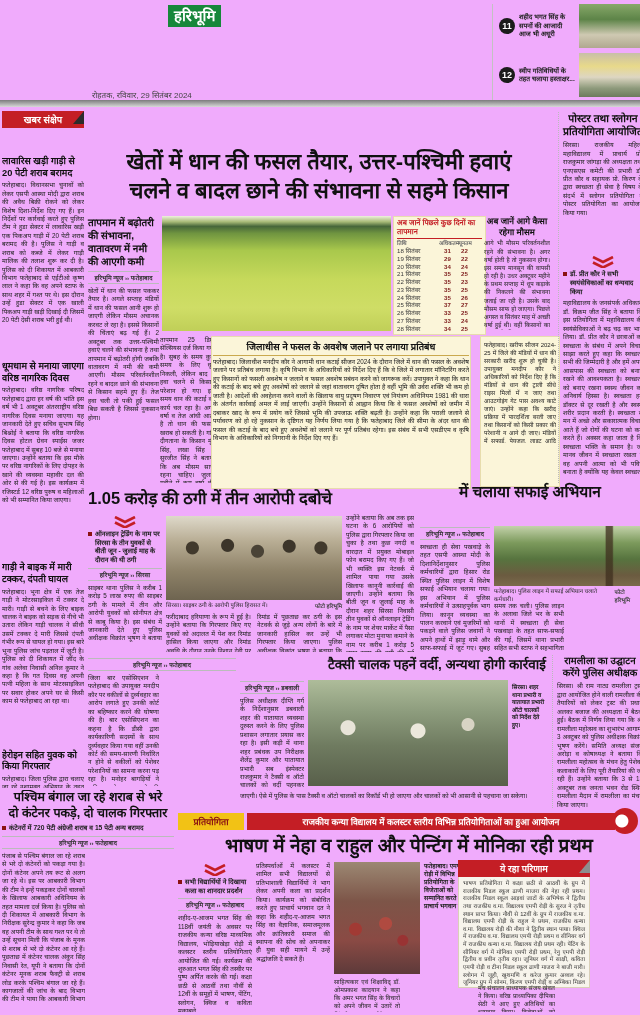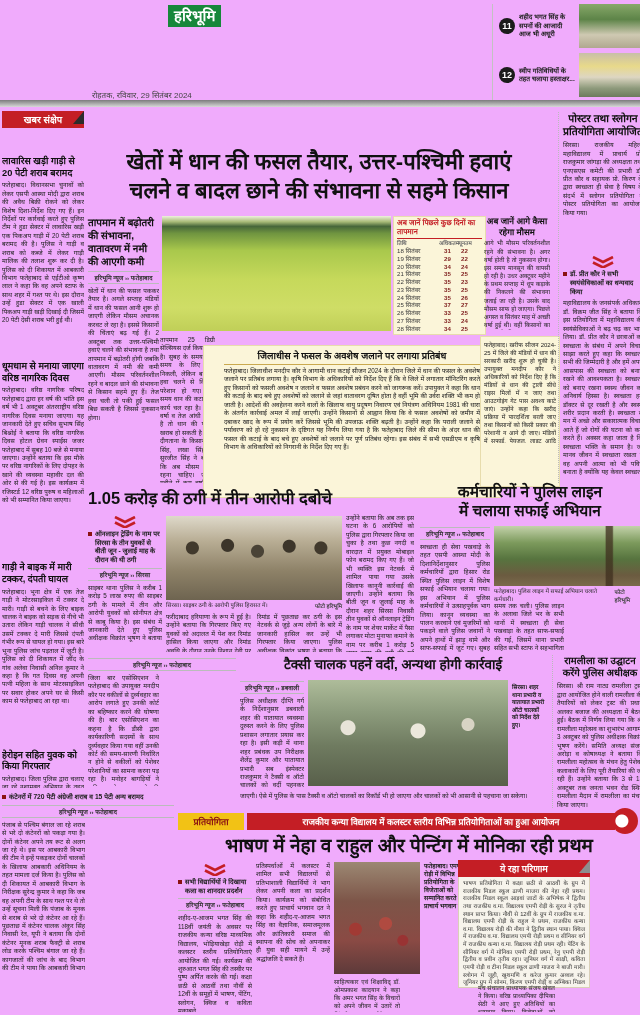--- a/index.html
+++ b/index.html
@@ -207,21 +207,21 @@
     <div class="tnote">(तापमान डिग्री सेल्सियस में है)</div>
   </div>
 
   <div class="abs" style="left:484px;top:216px;width:66px;height:114px;overflow:hidden;">
     <h3 class="hd" style="font-size:8.6px;text-align:center;line-height:1.25;">अब जानें आगे कैसा रहेगा मौसम</h3>
     <p class="bt" style="font-size:6.1px;margin-top:2px;height:92px;">आगे भी मौसम परिवर्तनशील रहने की संभावना है। अगर वर्षा होती है तो नुकसान होगा। इस समय मानसून की वापसी हो रही है। उधर अक्टूबर महीने के प्रथम सप्ताह में धूप कड़ाके की निकलने की संभावना जताई जा रही है। उसके बाद मौसम साफ हो जाएगा। पिछले अगस्त व सितंबर माह में अच्छी वर्षा हुई थी। वहीं किसानों का कहना है कि अक्टूबर प्रथम सप्ताह में 2 अक्टूबर तक मौसम परिवर्तनशील रहेगा। इस बीच ओलावृष्टि व आंधी से नुकसान की चिंता किसानों को सता रही है।</p>
   </div>
 
   <p class="abs bt" style="left:160px;top:336px;width:55px;height:147px;">तापमान 25 डिग्री सेल्सियस दर्ज किया गया है। सुबह के समय कुछ समय के लिए धूप निकली, लेकिन बाद में हवा चलने से किसान परेशान हो गए। इस समय धान की कटाई का कार्य चल रहा है। अगर वर्षा व तेज आंधी आती है तो धान की फसल खराब हो सकती है। गांव दीगताना के किसान मूंद सिंह, लखा सिंह व सुरजीत सिंह ने बताया कि अब मौसम साफ रहना चाहिए। जुलाई महीने में कम वर्षा थी, लेकिन अगस्त महीने में अच्छी वर्षा होने के कारण इस बार फसल भी अच्छी होने की उम्मीद है।</p>
 
-  <div class="abs cream" style="left:203px;top:336px;width:256px;height:145px;padding:3px 20px;overflow:hidden;margin-top:9px;">
+  <div class="abs cream" style="left:211px;top:336px;width:256px;height:145px;padding:3px 1px;overflow:hidden;">
     <h3 class="hd" style="font-size:9.5px;text-align:center;border-bottom:1px solid #caa94e;padding-bottom:2px;">जिलाधीस ने फसल के अवशेष जलाने पर लगाया प्रतिबंध</h3>
     <p class="bt" style="margin-top:2px;height:122px;">फतेहाबाद। जिलाधीश मनदीप कौर ने आगामी धान कटाई सीजन 2024 के दौरान जिले में धान की फसल के अवशेष जलाने पर प्रतिबंध लगाया है। कृषि विभाग के अधिकारियों को निर्देश दिए हैं कि वे जिले में लगातार मॉनिटरिंग करते हुए किसानों को फसली अवशेष न जलाने व फसल अवशेष प्रबंधन करने को जागरूक करें। उपायुक्त ने कहा कि धान की कटाई के बाद बचे हुए अवशेषों को जलाने से जहां वातावरण दूषित होता है वहीं भूमि की उर्वरा शक्ति भी कम हो जाती है। आदेशों की अवहेलना करने वालों के खिलाफ वायु प्रदूषण निवारण एवं नियंत्रण अधिनियम 1981 की धारा के अंतर्गत कार्रवाई अमल में लाई जाएगी। उन्होंने किसानों से आह्वान किया कि वे फसल अवशेषों को जमीन में दबाकर खाद के रूप में प्रयोग करें जिससे भूमि की उपजाऊ शक्ति बढ़ती है। उन्होंने कहा कि पराली जलाने से पर्यावरण को हो रहे नुकसान के दृष्टिगत यह निर्णय लिया गया है कि फतेहाबाद जिले की सीमा के अंदर धान की फसल की कटाई के बाद बचे हुए अवशेषों को जलाने पर पूर्ण प्रतिबंध रहेगा। इस संबंध में सभी एसडीएम व कृषि विभाग के अधिकारियों को निगरानी के निर्देश दिए गए हैं।</p>
   </div>
 
   <div class="abs cream" style="left:480px;top:336px;width:72px;height:145px;padding:2px 3px;overflow:hidden;">
     <p class="bt" style="font-size:6px;margin-top:2px;height:102px;">फतेहाबाद। खरीफ सीजन 2024-25 में जिले की मंडियों में धान की सरकारी खरीद शुरू हो चुकी है। उपायुक्त मनदीप कौर ने अधिकारियों को निर्देश दिए हैं कि मंडियों से धान की ट्राली सीधे राइस मिलों में न जाए तथा आउटगोइंग गेट पास अवश्य काटे जाएं। उन्होंने कहा कि खरीद प्रक्रिया में पारदर्शिता बरती जाए तथा किसानों को किसी प्रकार की परेशानी न आने दी जाए। मंडियों में सफाई, पेयजल, लाइट आदि की उचित व्यवस्था रखने के भी निर्देश दिए गए हैं। अधिकारी नियमित रूप से मंडियों का दौरा करें तथा उठान कार्य में तेजी लाएं।</p>
   </div>
 
   <div class="abs" style="left:558px;top:112px;width:80px;height:371px;overflow:hidden;border-left:1px dotted #bbb;padding-left:4px;">
     <h2 class="hd" style="font-size:10.5px;text-align:center;line-height:1.25;">पोस्टर तथा स्लोगन प्रतियोगिता आयोजित</h2>
@@ -259,21 +259,20 @@
     <span class="caption">सिरसा। साइबर ठगी के आरोपी पुलिस हिरासत में।</span>
     <span class="credit">फोटो हरिभूमि</span>
   </div>
   <div class="abs cols2" style="left:166px;top:613px;width:176px;height:39px;overflow:hidden;">
     <p class="bt">फरीदाबाद हरियाणा के रूप में हुई है। उन्होंने बताया कि गिरफ्तार किए गए युवकों को अदालत में पेश कर रिमांड हासिल किया जाएगा और रिमांड अवधि के दौरान उनके निशान देही पर जब्त ठगी की राशि बरामद की जाएगी वहीं पर उनसे</p>
     <p class="bt">रिमांड में पूछताछ कर ठगी के इस नेटवर्क से जुड़े अन्य लोगों के बारे में जानकारी हासिल कर उन्हें भी गिरफ्तार किया जाएगा। पुलिस अधीक्षक विक्रांत भूषण ने बताया कि इस घटना के तीन आरोपी पहले ही गिरफ्तार किए जा चुके हैं।</p>
   </div>
   <p class="abs bt" style="left:346px;top:514px;width:68px;height:138px;">उन्होंने बताया कि अब तक इस घटना के 6 आरोपियों को पुलिस द्वारा गिरफ्तार किया जा चुका है तथा कुछ नगदी व वारदात में प्रयुक्त मोबाइल फोन बरामद किए गए हैं। जो भी व्यक्ति इस नेटवर्क में शामिल पाया गया उसके खिलाफ कानूनी कार्रवाई की जाएगी। उन्होंने बताया कि बीती जून व जुलाई माह के दौरान शहर सिरसा निवासी तीन युवकों से ऑनलाइन ट्रेडिंग के नाम पर शेयर मार्केट में पैसा लगाकर मोटा मुनाफा कमाने के नाम पर करीब 1 करोड़ 5 लाख रुपए की ठगी की गई थी।</p>
 
   <h2 class="abs hd" style="left:420px;top:483px;width:220px;font-size:15.5px;text-align:center;line-height:1.22;">
-    <span style="display:block;">कर्मचारियों ने पुलिस लाइन</span>
     <span style="display:block;">में चलाया सफाई अभियान</span>
   </h2>
   <div class="abs" style="left:420px;top:524px;width:70px;height:128px;overflow:hidden;">
     <div class="byline">हरिभूमि न्यूज ›› फतेहाबाद</div>
     <p class="bt">स्वच्छता ही सेवा पखवाड़े के तहत एसपी आस्था मोदी के दिशानिर्देशानुसार पुलिस कर्मचारियों द्वारा हिसार रोड स्थित पुलिस लाइन में विशेष सफाई अभियान चलाया गया। इस अभियान में पुलिस कर्मचारियों ने उत्साहपूर्वक भाग लिया। कानून व्यवस्था का पालन करवाने एवं मुजरिमों को पकड़ने वाले पुलिस जवानों ने अपने हाथों में झाड़ू थामे और साफ-सफाई में जुट गए। सुबह के समय से सभी जगह पर हुई साफ सफाई लगभग 2 घंटे से अधिक</p>
   </div>
   <div class="abs ph-park" style="left:494px;top:526px;width:146px;height:60px;"></div>
   <div class="abs capline" style="left:494px;top:588px;width:146px;">
     <span class="caption">फतेहाबाद। पुलिस लाइन में सफाई अभियान चलाते कर्मचारी।</span>
     <span class="credit">फोटो हरिभूमि</span>
@@ -282,35 +281,39 @@
     <p class="bt">समय तक चली। पुलिस लाइन के अलावा जिले भर के सभी थानों में स्वच्छता ही सेवा पखवाड़ा के तहत साफ-सफाई की गई, जिसमें थाना प्रभारी सहित सभी स्टाफ ने सहभागिता की। एसपी आस्था मोदी ने कहा कि 17 सितंबर से 2 अक्टूबर गांधी जयंती तक स्वच्छता ही सेवा पखवाड़ा का आयोजन किया जा रहा है।</p>
   </div>
 
   <div class="abs" style="left:88px;top:655px;width:148px;">
     <div class="byline">हरिभूमि न्यूज ›› फतेहाबाद</div>
     <div class="cols2" style="height:112px;overflow:hidden;">
       <p class="bt">जिला बार एसोसिएशन ने फतेहाबाद की उपायुक्त मनदीप कौर पर वकीलों से दुर्व्यवहार का आरोप लगाते हुए उनकी कोर्ट का बहिष्कार करने की घोषणा की है। बार एसोसिएशन का कहना है कि डीसी द्वारा कार्यकारिणी सदस्यों के साथ दुर्व्यवहार किया गया वहीं उनकी कोर्ट की समय-सारणी निर्धारित न होने से वकीलों को पेशेवर परेशानियों का सामना करना पड़ रहा है। मनोहर बागड़ियों ने कमिश्नर को इस मामले की शिकायत भेजने की बात कही है। वहीं आयुक्त और जिलायुक्त को भी शिकायतें भेजी गई हैं। इस मामले में आगे की रणनीति तय करने के लिए बार एसोसिएशन ने 30 सितंबर को जनरल हाउस की बैठक बुलाई है। शुक्रवार को डीसी की कोर्ट के रीडर ने दोपहर 12 बजे वकीलों को बुलाया, लेकिन डीसी 1.30 बजे तक नहीं आईं।</p>
     </div>
   </div>
 
-  <h2 class="abs hd" style="left:240px;top:655px;width:306px;font-size:13.5px;text-align:center;">टैक्सी चालक पहनें वर्दी, अन्यथा होगी कार्रवाई</h2>
+  <h2 class="abs hd" style="left:240px;top:655px;width:306px;font-size:13.5px;text-align:right;">टैक्सी चालक पहनें वर्दी, अन्यथा होगी कार्रवाई</h2>
   <div class="abs" style="left:240px;top:678px;width:64px;height:110px;overflow:hidden;">
     <div class="byline">हरिभूमि न्यूज ›› डबवाली</div>
     <p class="bt">पुलिस अधीक्षक दीप्ति गर्ग के निर्देशानुसार डबवाली शहर की यातायात व्यवस्था दुरुस्त करने के लिए पुलिस प्रशासन लगातार प्रयास कर रहा है। इसी कड़ी में थाना शहर प्रबंधक उप निरीक्षक शैलेंद्र कुमार और यातायात प्रभारी सब इंस्पेक्टर राजकुमार ने टैक्सी व ऑटो चालकों को वर्दी पहनकर वाहन चलाने के निर्देश दिए हैं। उनके लिए प्रशासन ने वर्दी भी निर्धारित कर दी है। यदि कोई इन निर्देशों की अवहेलना करेगा तो उस पर पुलिस की तरफ से कार्रवाई की</p>
   </div>
   <div class="abs ph-crowd" style="left:308px;top:680px;width:200px;height:106px;"></div>
   <p class="abs caption" style="left:512px;top:684px;width:34px;font-weight:700;">सिरसा। शहर थाना प्रभारी व यातायात प्रभारी ऑटो चालकों को निर्देश देते हुए।</p>
   <p class="abs bt" style="left:240px;top:792px;width:306px;height:18px;">जाएगी। ऐसे में पुलिस के पास टैक्सी व ऑटो चालकों का रिकॉर्ड भी हो जाएगा और चालकों को भी आसानी से पहचाना जा सकेगा।</p>
 
   <div class="abs" style="left:552px;top:655px;width:86px;border-left:1px dotted #bbb;padding-left:4px;">
     <h2 class="hd" style="font-size:9.8px;text-align:center;line-height:1.25;">रामलीला का उद्घाटन करेंगे पुलिस अधीक्षक</h2>
     <p class="bt" style="margin-top:3px;height:126px;">सिरसा। श्री राम नाट्य रामलीला ट्रस्ट द्वारा आयोजित होने वाली रामलीला की तैयारियों को लेकर ट्रस्ट की प्रधान अलका बजाज की अध्यक्षता में बैठक हुई। बैठक में निर्णय लिया गया कि श्री रामलीला महोत्सव का शुभारंभ आगामी 3 अक्टूबर को पुलिस अधीक्षक विक्रांत भूषण करेंगे। समिति अध्यक्ष संजय अरोड़ा व कोषाध्यक्ष ने बताया कि रामलीला महोत्सव के मंचन हेतु पेशेवर कलाकारों के लिए पूरी तैयारियां की जा रही हैं। उन्होंने बताया कि 3 से 13 अक्टूबर तक जनता भवन रोड स्थित रामलीला मैदान में रामलीला का मंचन किया जाएगा।</p>
   </div>
 
   <div class="abs" style="left:2px;top:790px;width:172px;height:222px;overflow:hidden;">
+    <h2 class="hd" style="font-size:12.5px;text-align:center;line-height:1.25;">
+      <span style="display:block;">पश्चिम बंगाल जा रहे शराब से भरे</span>
+      <span style="display:block;">दो कंटेनर पकड़े, दो चालक गिरफ्तार</span>
+    </h2>
     <div class="bullet-row" style="margin-top:3px;">
       <span class="sq"></span>
       <span>कंटेनरों में 720 पेटी अंग्रेजी शराब व 15 पेटी अन्य बरामद</span>
     </div>
     <div class="byline">हरिभूमि न्यूज ›› फतेहाबाद</div>
     <div class="cols2" style="height:152px;overflow:hidden;">
       <p class="bt">पंजाब से पश्चिम बंगाल जा रहे शराब से भरे दो कंटेनरों को पकड़ा गया है। दोनों कंटेनर अपने तय रूट से अलग जा रहे थे। इस पर आबकारी विभाग की टीम ने इन्हें पकड़कर दोनों चालकों के खिलाफ आबकारी अधिनियम के तहत मामला दर्ज किया है। पुलिस को दी शिकायत में आबकारी विभाग के निरीक्षक सुरेन्द्र कुमार ने कहा कि जब वह अपनी टीम के साथ गश्त पर थे तो उन्हें सूचना मिली कि पंजाब के मूनक से शराब से भरे दो कंटेनर आ रहे हैं। पूछताछ में कंटेनर चालक अंकुर सिंह निवासी रेत, यूपी ने बताया कि दोनों कंटेनर मूनक शराब फैक्ट्री से शराब लोड करके पश्चिम बंगाल जा रहे हैं। कागजातों की जांच के बाद विभाग की टीम ने पाया कि आबकारी विभाग हरियाणा द्वारा जारी किए गए ट्रांजिट परमिट के अनुसार इन दोनों कंटेनरों का रूट मूनक से थाया जींद होकर जाना था लेकिन दोनों कंटेनर तय रूट से अलग टोहाना होकर जा रहे थे। टीम ने जब कंटेनरों को चैक किया तो एक कंटेनर में 400 पेटी अंग्रेजी शराब, दूसरे कंटेनर में 320 पेटी अंग्रेजी शराब बोतल, 15 पेटी अन्य व 55 पेटी पव्वा बरामद हुईं। इस पर पुलिस ने दोनों कंटेनर चालकों के खिलाफ मामला दर्ज किया है।</p>
     </div>
   </div>
 

